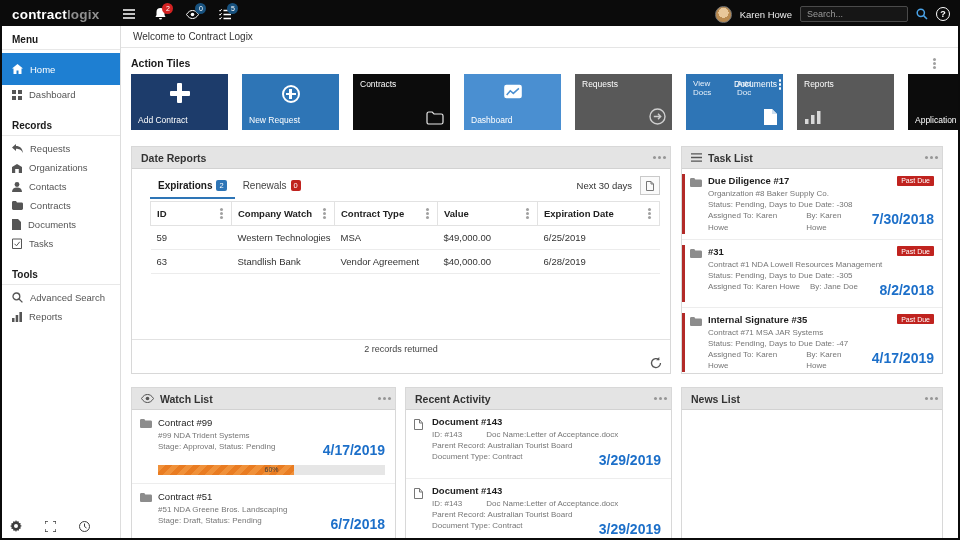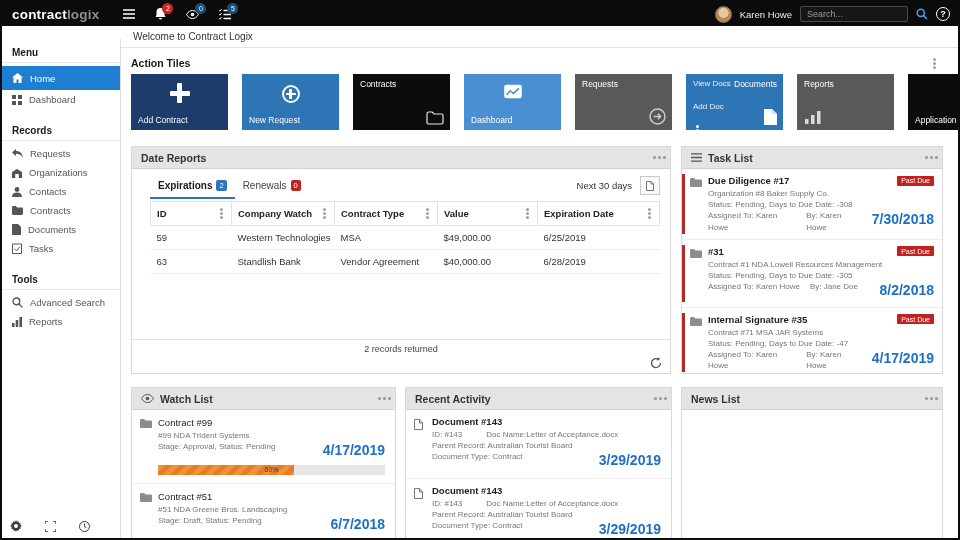--- a/index.html
+++ b/index.html
@@ -19,25 +19,25 @@
   .tb-right{margin-left:auto;display:flex;align-items:center;gap:8px}
   .avatar{width:17px;height:17px;border-radius:50%;border:1px solid #777;cursor:pointer;
           background:radial-gradient(circle at 50% 38%,#e8c79a 0 42%,#b98a50 43% 100%)}
   .uname{font-size:9.5px;color:#eee;cursor:pointer;white-space:nowrap}
   .search{width:108px;height:16px;background:#161616;border:1px solid #4a4a4a;border-radius:2px;color:#ddd;font-size:9px;padding:0 6px;font-family:inherit}
   .search::placeholder{color:#9a9a9a}
   .help{width:14px;height:14px;border:1px solid #fff;border-radius:50%;font-size:9px;font-weight:bold;display:flex;align-items:center;justify-content:center;cursor:pointer}
   .help::before{content:"?"}
 
   
-  .sidebar{position:absolute;top:37px;left:0;bottom:0;width:119px;background:#fff;border-right:1px solid #ddd}
+  .sidebar{position:absolute;top:24px;left:0;bottom:0;width:119px;background:#fff;border-right:1px solid #ddd}
   .s-head{font-size:10px;font-weight:bold;color:#1a1a1a;padding:8px 10px 4px;border-bottom:1px solid #e8e8e8;margin-bottom:3px}
   .s-item{display:flex;align-items:center;gap:7px;height:19px;padding:0 10px;font-size:9.5px;color:#555;cursor:pointer;white-space:nowrap}
   .s-item svg{flex:0 0 auto}
-  .s-item.active{background:#1e7fd2;color:#fff;height:24px}
+  .s-item.active{background:#1e7fd2;color:#fff;height:32px}
   .side-foot{position:absolute;bottom:6px;left:8px;display:flex;gap:23px;color:#3c3c3c;align-items:center}
   .side-foot svg{cursor:pointer}
 
   
   .main{position:absolute;top:24px;left:119px;right:0;bottom:0;background:#fff;overflow:hidden}
   .welcome{height:22px;display:flex;align-items:center;padding:0 12px;font-size:10px;color:#333;border-bottom:1px solid #e5e5e5}
   .at-head{display:flex;align-items:center;justify-content:space-between;padding:9px 20px 5px 10px}
   .sec-title{font-size:10.5px;font-weight:bold;color:#1a1a1a}
 
   
@@ -48,21 +48,21 @@
   .t-bl{left:7px;bottom:5px}.t-tl{left:7px;top:5px}.t-tr{right:6px;top:5px}
   .plus-big{position:absolute;left:50%;top:9px;transform:translateX(-50%);width:20px;height:20px}
   .plus-big::before{content:"";position:absolute;left:7.5px;top:0;width:5px;height:20px;background:#fff;border-radius:1px}
   .plus-big::after{content:"";position:absolute;top:7.5px;left:0;height:5px;width:20px;background:#fff;border-radius:1px}
   .cplus{position:absolute;left:50%;top:11px;transform:translateX(-50%);width:18px;height:18px;border:2px solid #fff;border-radius:50%}
   .cplus::before{content:"";position:absolute;left:5.5px;top:2px;width:2.5px;height:10px;background:#fff}
   .cplus::after{content:"";position:absolute;top:5.5px;left:2px;height:2.5px;width:10px;background:#fff}
   .ic-br{position:absolute;right:6px;bottom:5px}
   .ic-bl{position:absolute;left:8px;bottom:6px}
   .ic-c{position:absolute;left:50%;top:10px;transform:translateX(-50%)}
-  .tile-menu{position:absolute;left:7px;top:5px;display:flex;flex-direction:column;gap:14px;align-items:flex-start}
+  .tile-menu{position:absolute;left:7px;top:5px;display:flex;flex-direction:row;gap:14px;align-items:flex-start}
   .tm-link{font-size:8px;color:#e8f1fa;cursor:pointer}
 
   
   .vdots{display:inline-block;width:3px;height:3px;border-radius:50%;background:#a0a0a0;box-shadow:0 -4px 0 #a0a0a0,0 4px 0 #a0a0a0;cursor:pointer;margin:4px 2px}
   .vdots.w{background:#fff;box-shadow:0 -4px 0 #fff,0 4px 0 #fff;margin-left:3px}
   .hdots{display:inline-block;width:3px;height:3px;border-radius:50%;background:#969696;box-shadow:-5px 0 0 #969696,5px 0 0 #969696;cursor:grab}
 
   
   .row{display:flex;margin-left:10px}
   .r1{margin-top:14px;gap:10px;height:228px}

